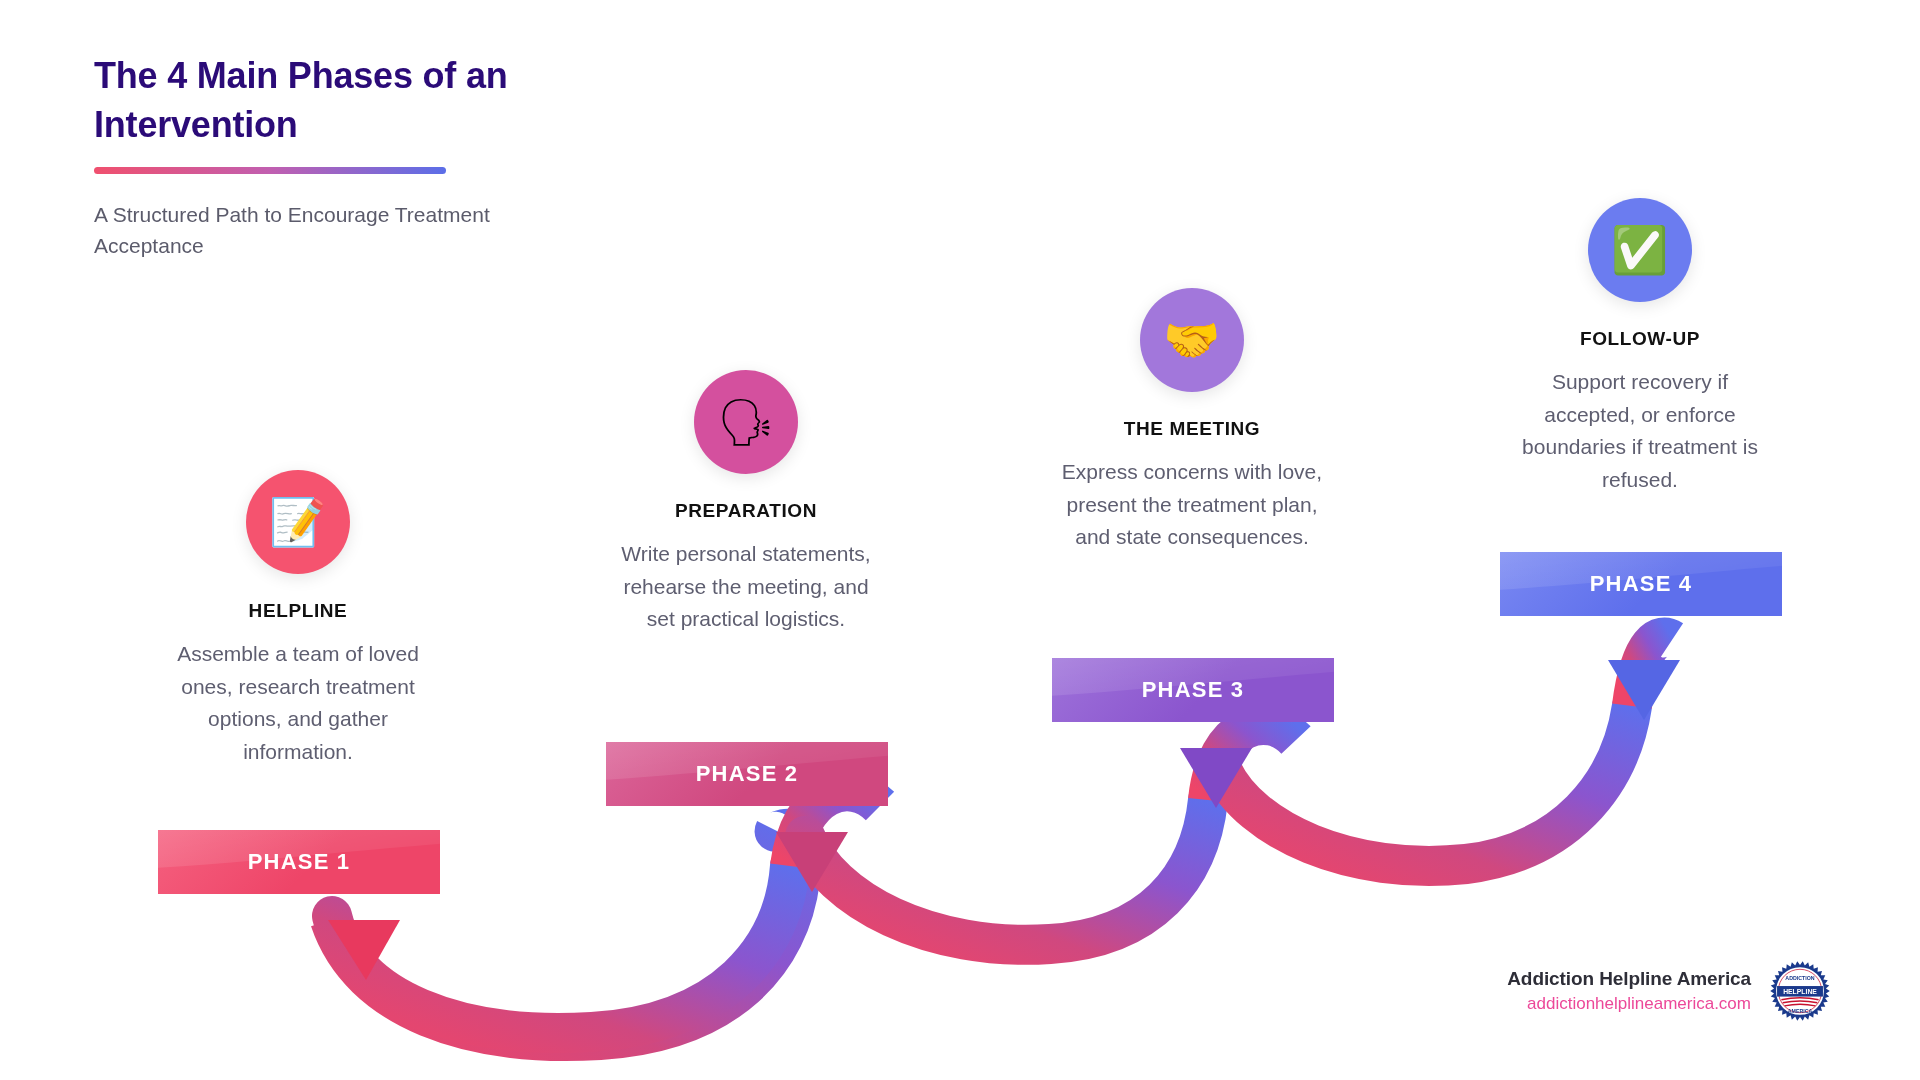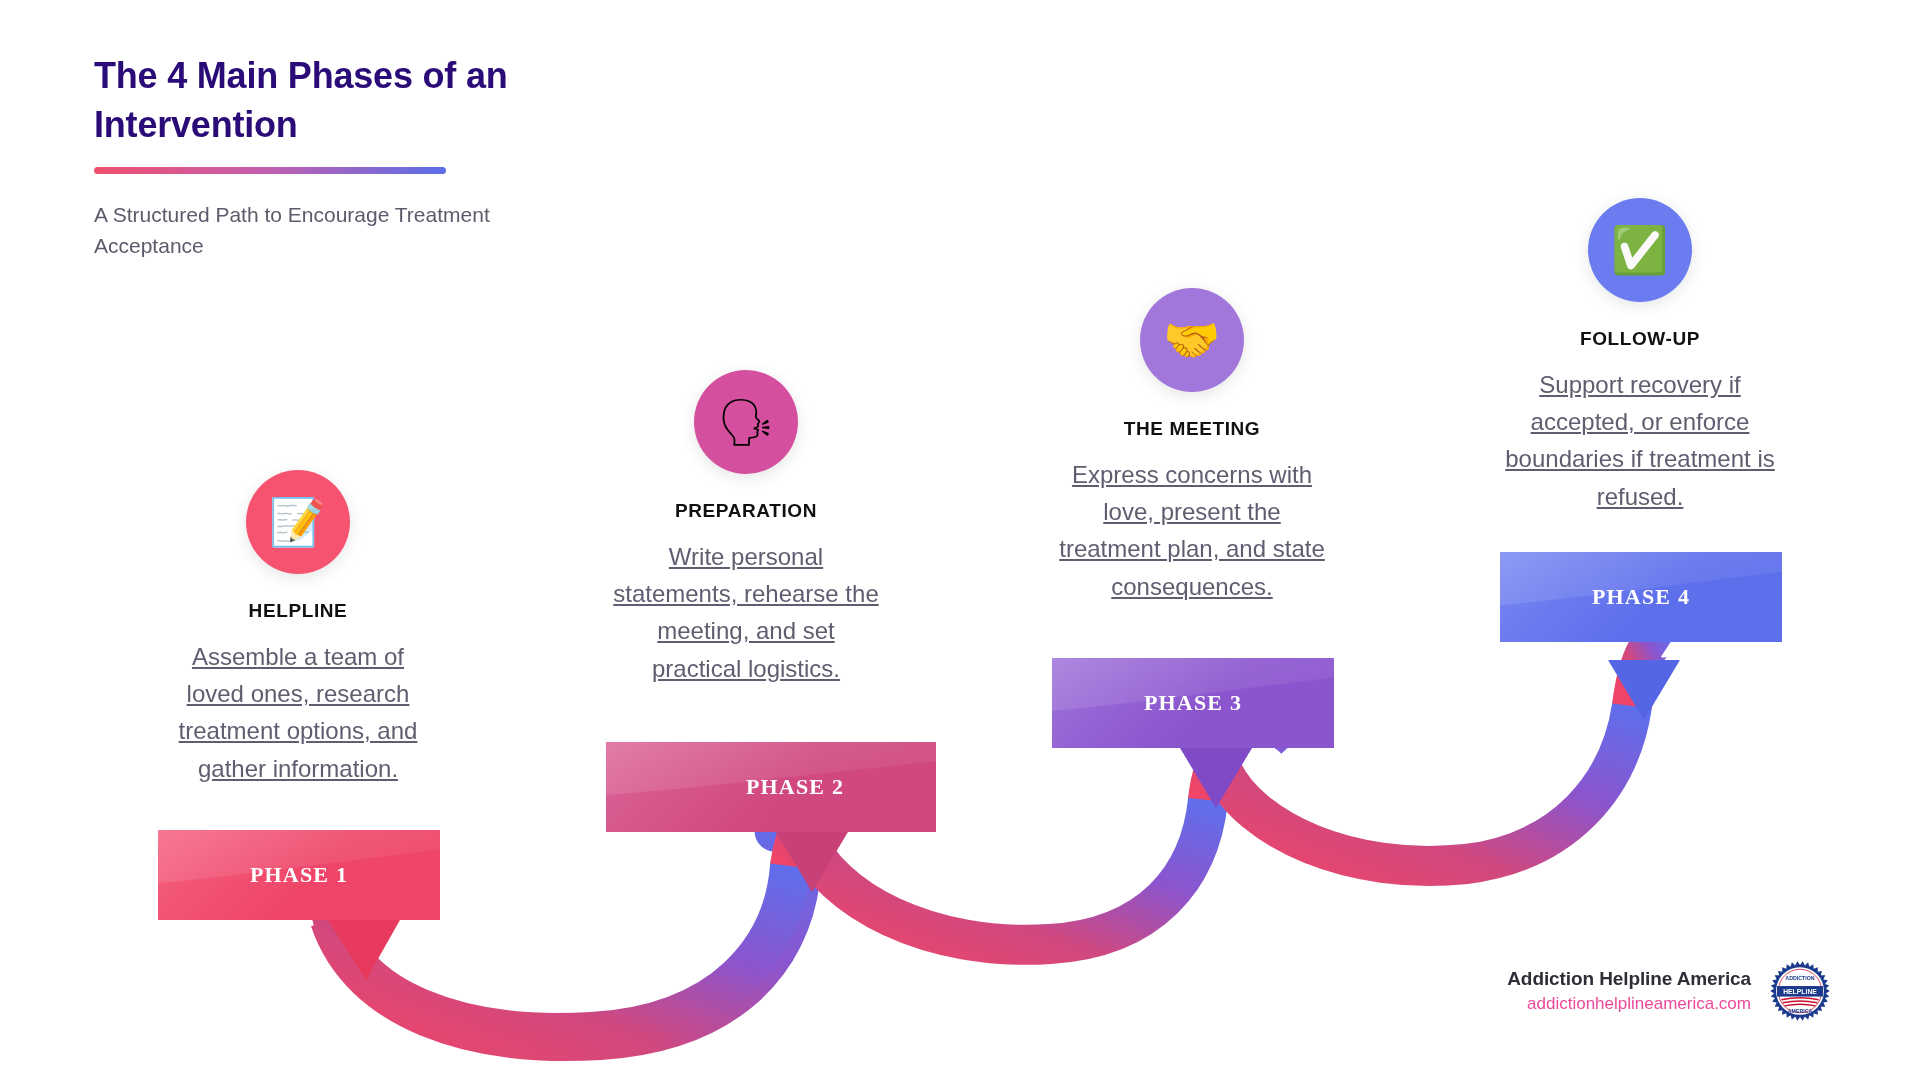--- a/index.html
+++ b/index.html
@@ -78,37 +78,35 @@
   }
   .phase-heading {
     margin-top: 26px;
     font-size: 19px;
     font-weight: bold;
     letter-spacing: 0.6px;
     color: #111111;
   }
   .phase-desc {
     margin-top: 16px;
-    font-size: 24px;
+    font-size: 21px;
     line-height: 1.55;
     color: #5E5E70;
     padding: 0 14px;
-    text-decoration: underline;
   }
 
   
   .banner {
     position: absolute;
     width: 282px;
-    height: 90px;
+    height: 64px;
     display: flex;
     align-items: center;
     justify-content: center;
     overflow: hidden;
-    font-family: Liberation Serif, serif;
   }
   .banner .swoosh {
     position: absolute;
     left: -10%;
     top: 0;
     width: 125%;
     height: 100%;
     pointer-events: none;
   }
   .banner-label {
@@ -215,21 +213,21 @@
     <span class="banner-label">PHASE 1</span>
   </div>
 
   <div class="phase" id="col-2" style="left:596px; top:370px;">
     <div class="phase-icon" style="background: rgb(212, 80, 158);">
       <span>🗣</span>
     </div>
     <div class="phase-heading">PREPARATION</div>
     <div class="phase-desc">Write personal statements, rehearse the meeting, and set practical logistics.</div>
   </div>
-  <div class="banner" id="ban-2" style="left: 606px; top: 742px; background: linear-gradient(135deg, rgb(219, 100, 152) 0%, rgb(208, 72, 127) 55%, rgb(208, 72, 127) 100%); padding-left: 48px;">
+  <div class="banner" id="ban-2" style="left: 606px; top: 742px; background: linear-gradient(135deg, rgb(219, 100, 152) 0%, rgb(208, 72, 127) 55%, rgb(208, 72, 127) 100%);">
     <svg class="swoosh" viewBox="0 0 100 100" preserveAspectRatio="none">
       <path d="M0,62 C30,52 60,34 100,16 L100,0 L0,0 Z" fill="url(#swoosh)"></path>
     </svg>
     <span class="banner-label">PHASE 2</span>
   </div>
 
   <div class="phase" id="col-3" style="left:1042px; top:288px;">
     <div class="phase-icon" style="background: rgb(162, 119, 219);">
       <span>🤝</span>
     </div>

